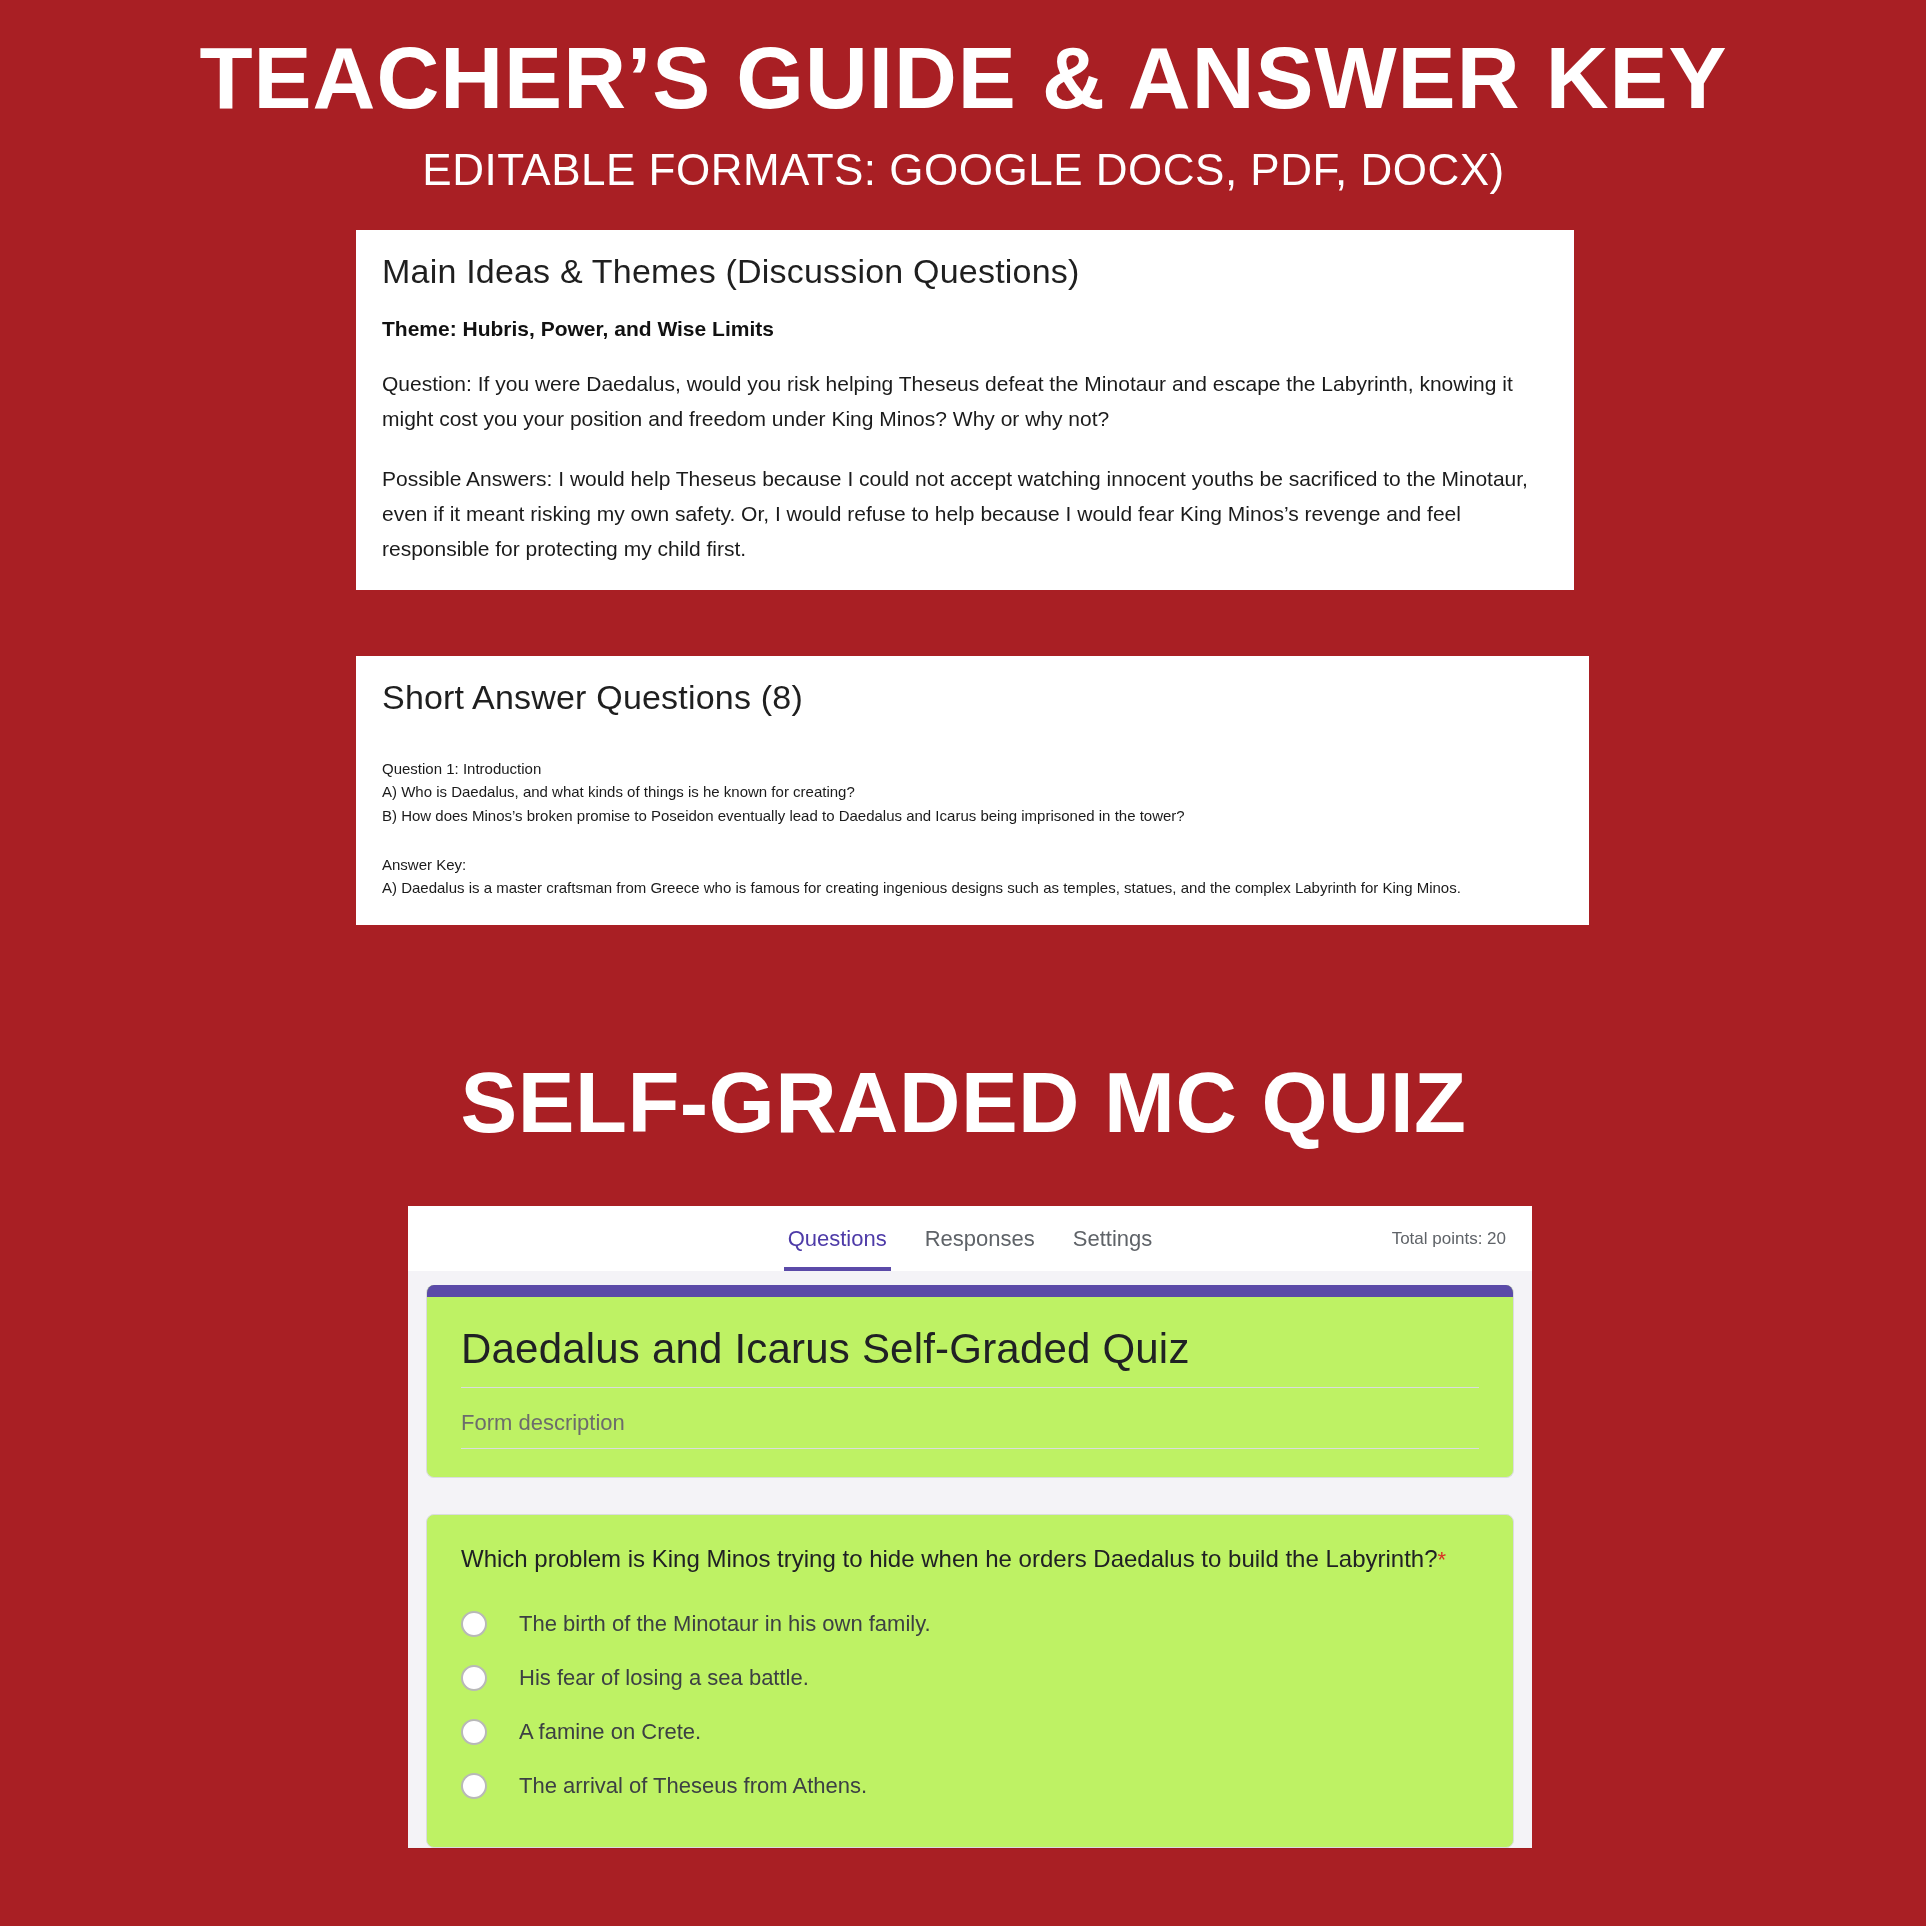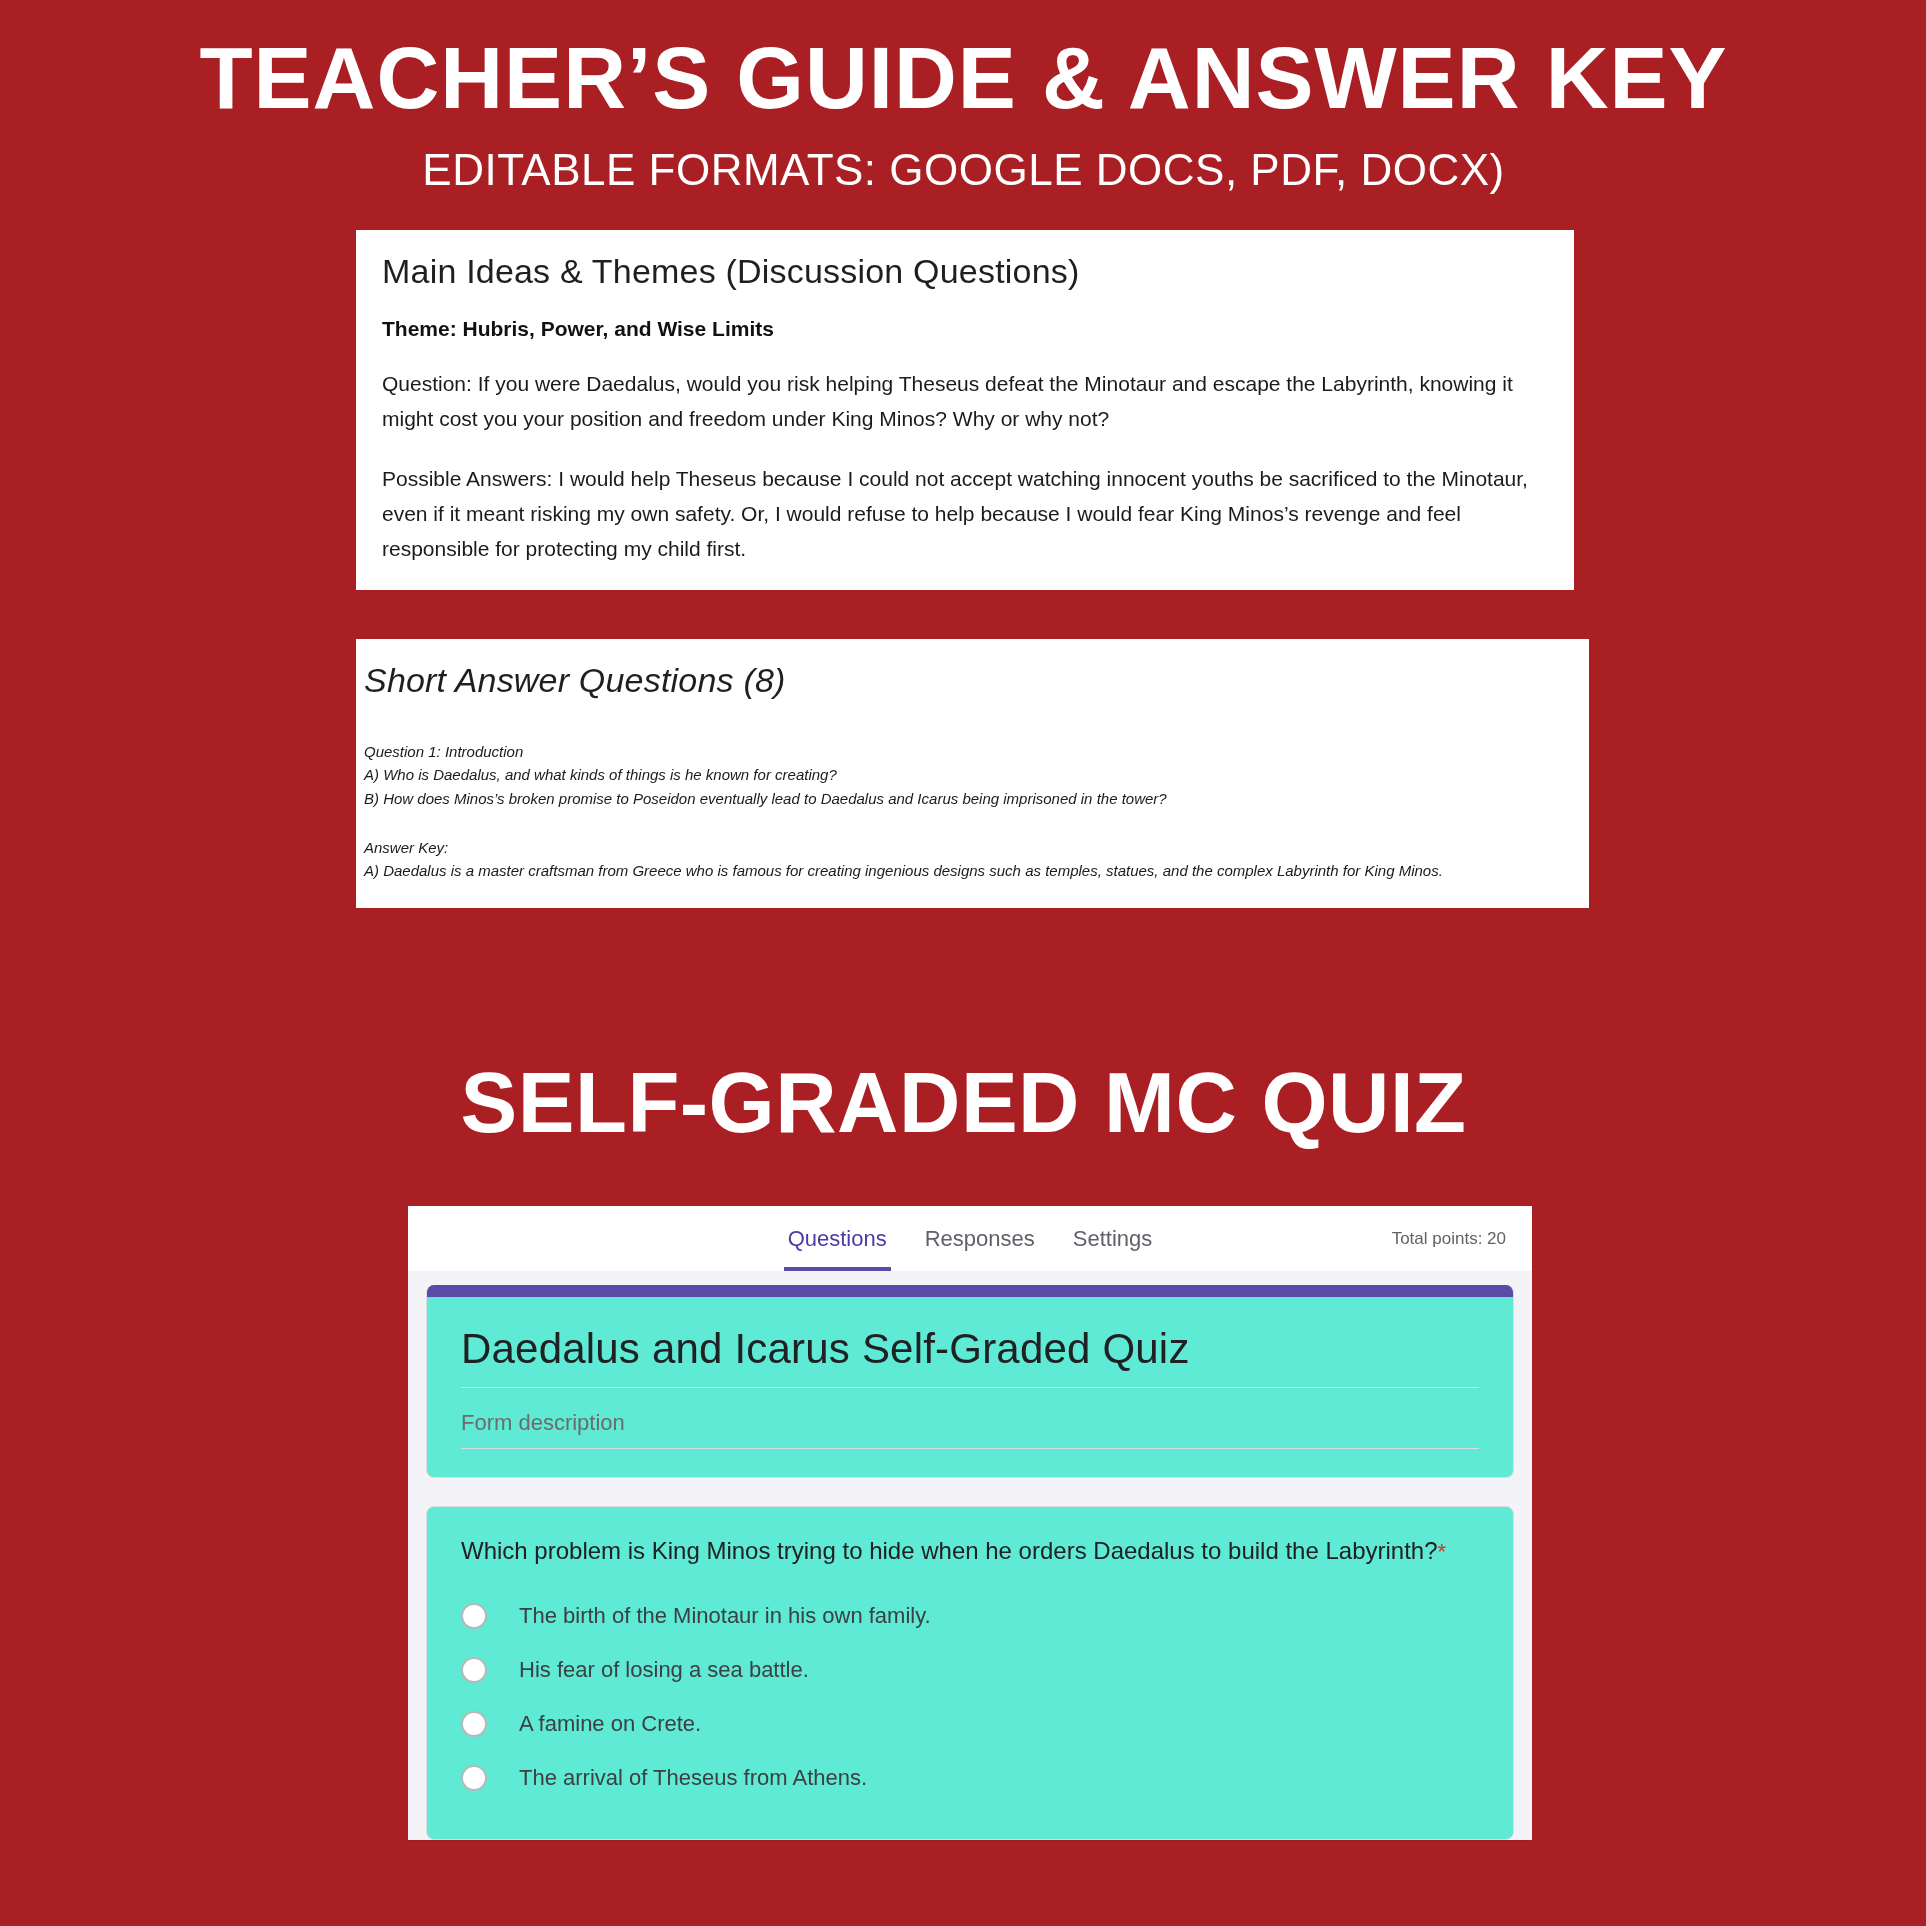--- a/index.html
+++ b/index.html
@@ -43,24 +43,23 @@
     position: absolute;
   }
   #doc-card-1 {
     left: 356px;
     top: 230px;
     width: 1218px;
     padding: 22px 26px 24px 26px;
   }
   #doc-card-2 {
     left: 356px;
-    top: 639px;
+    top: 656px;
     width: 1233px;
-    padding: 22px 26px 24px 8px;
-    font-style: italic;
+    padding: 22px 26px 24px 26px;
   }
   .doc-heading {
     font-size: 34px;
     font-weight: normal;
     color: #1f1f1f;
     margin: 0 0 26px 0;
     letter-spacing: 0.2px;
   }
   .doc-bold {
     font-size: 21px;
@@ -147,25 +146,25 @@
     transform: translateY(-50%);
     font-size: 17px;
     color: #5f6368;
   }
 
   .form-body {
     background: #f4f3f7;
     padding: 14px 18px 0 18px;
   }
   .form-card {
-    background: #5eead4;
+    background: #bef264;
     border: 1px solid #dadce0;
     border-radius: 8px;
     padding: 0;
-    margin-bottom: 28px;
+    margin-bottom: 36px;
     position: relative;
     overflow: hidden;
   }
   .form-card.title-card { border-top: none; }
   .accent-bar {
     height: 12px;
     background: #5b4aa8;
     width: 100%;
   }
   .title-card-inner { padding: 28px 34px 28px 34px; }

